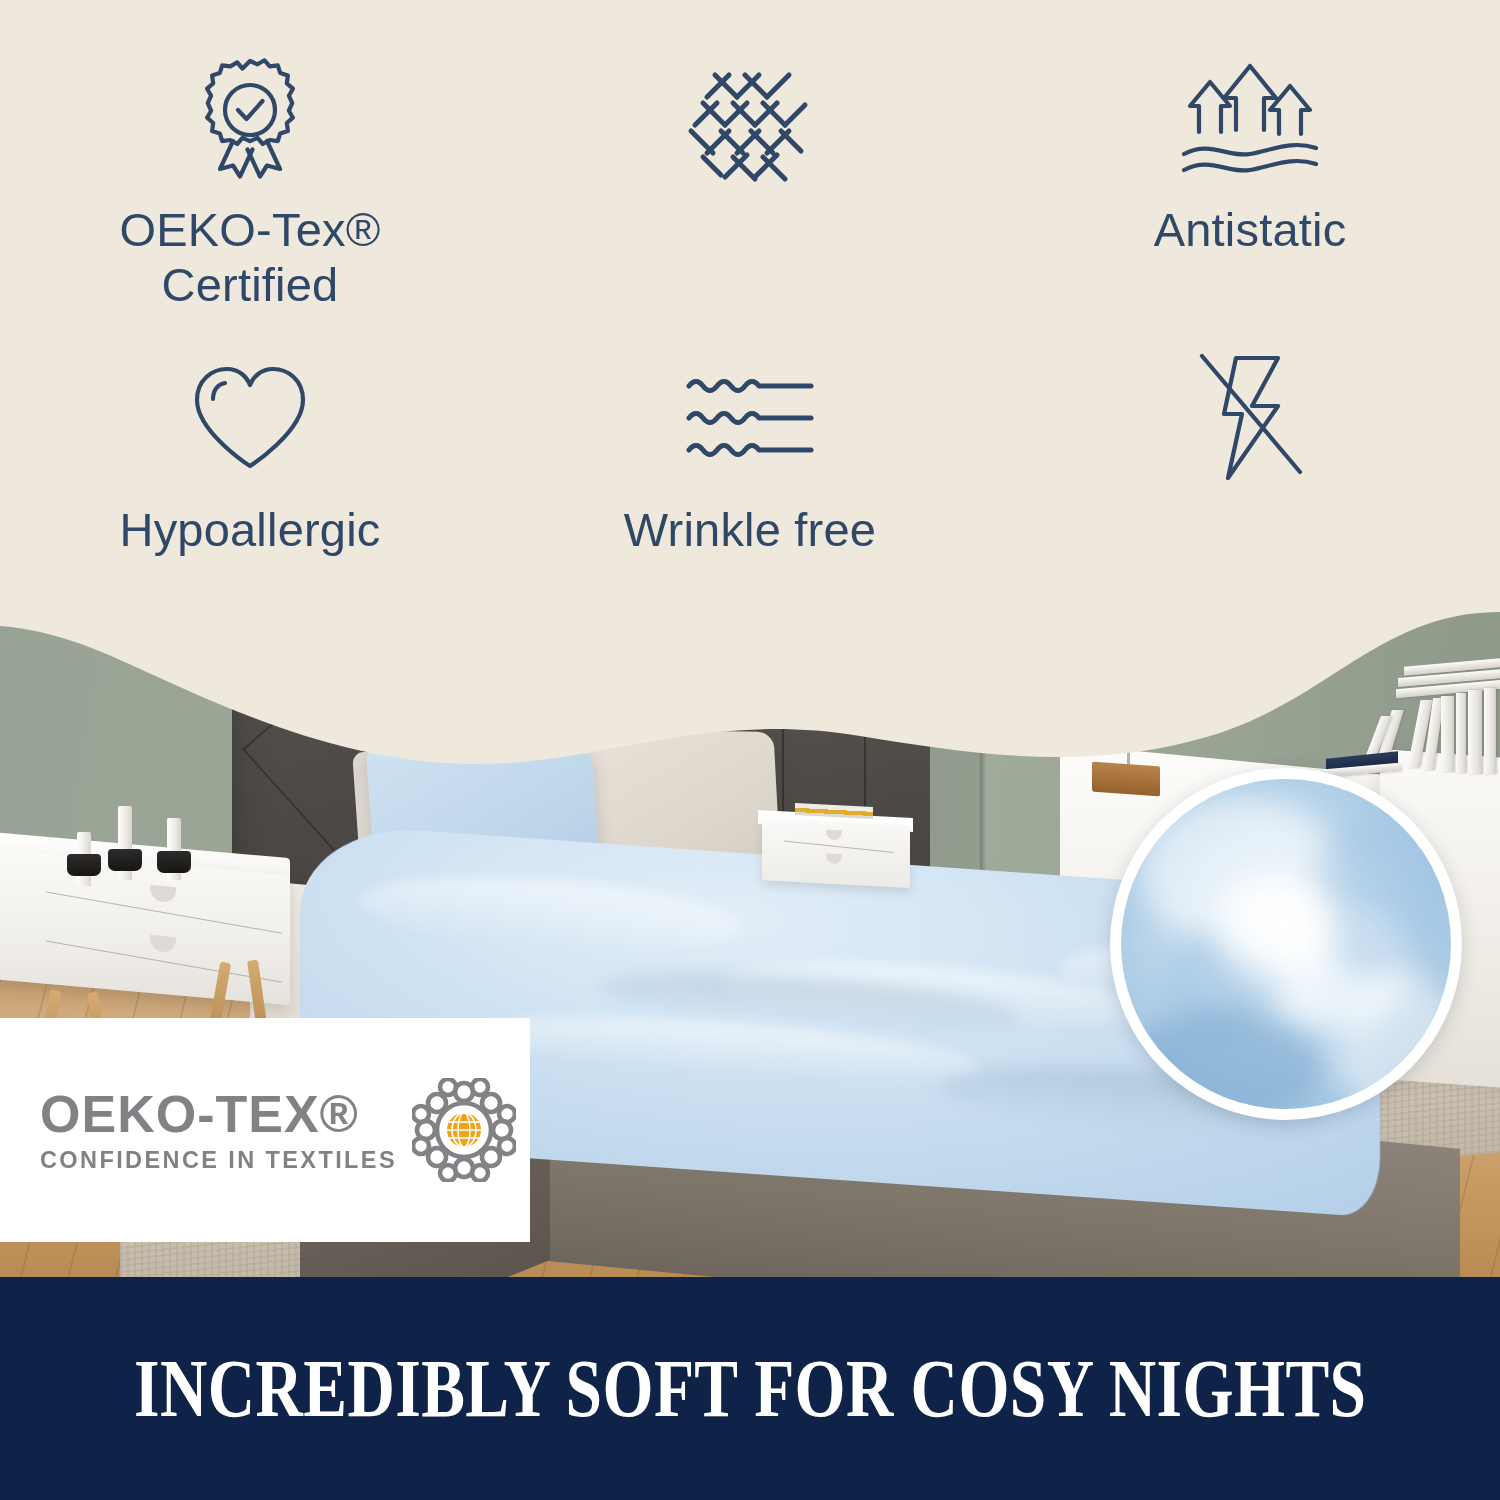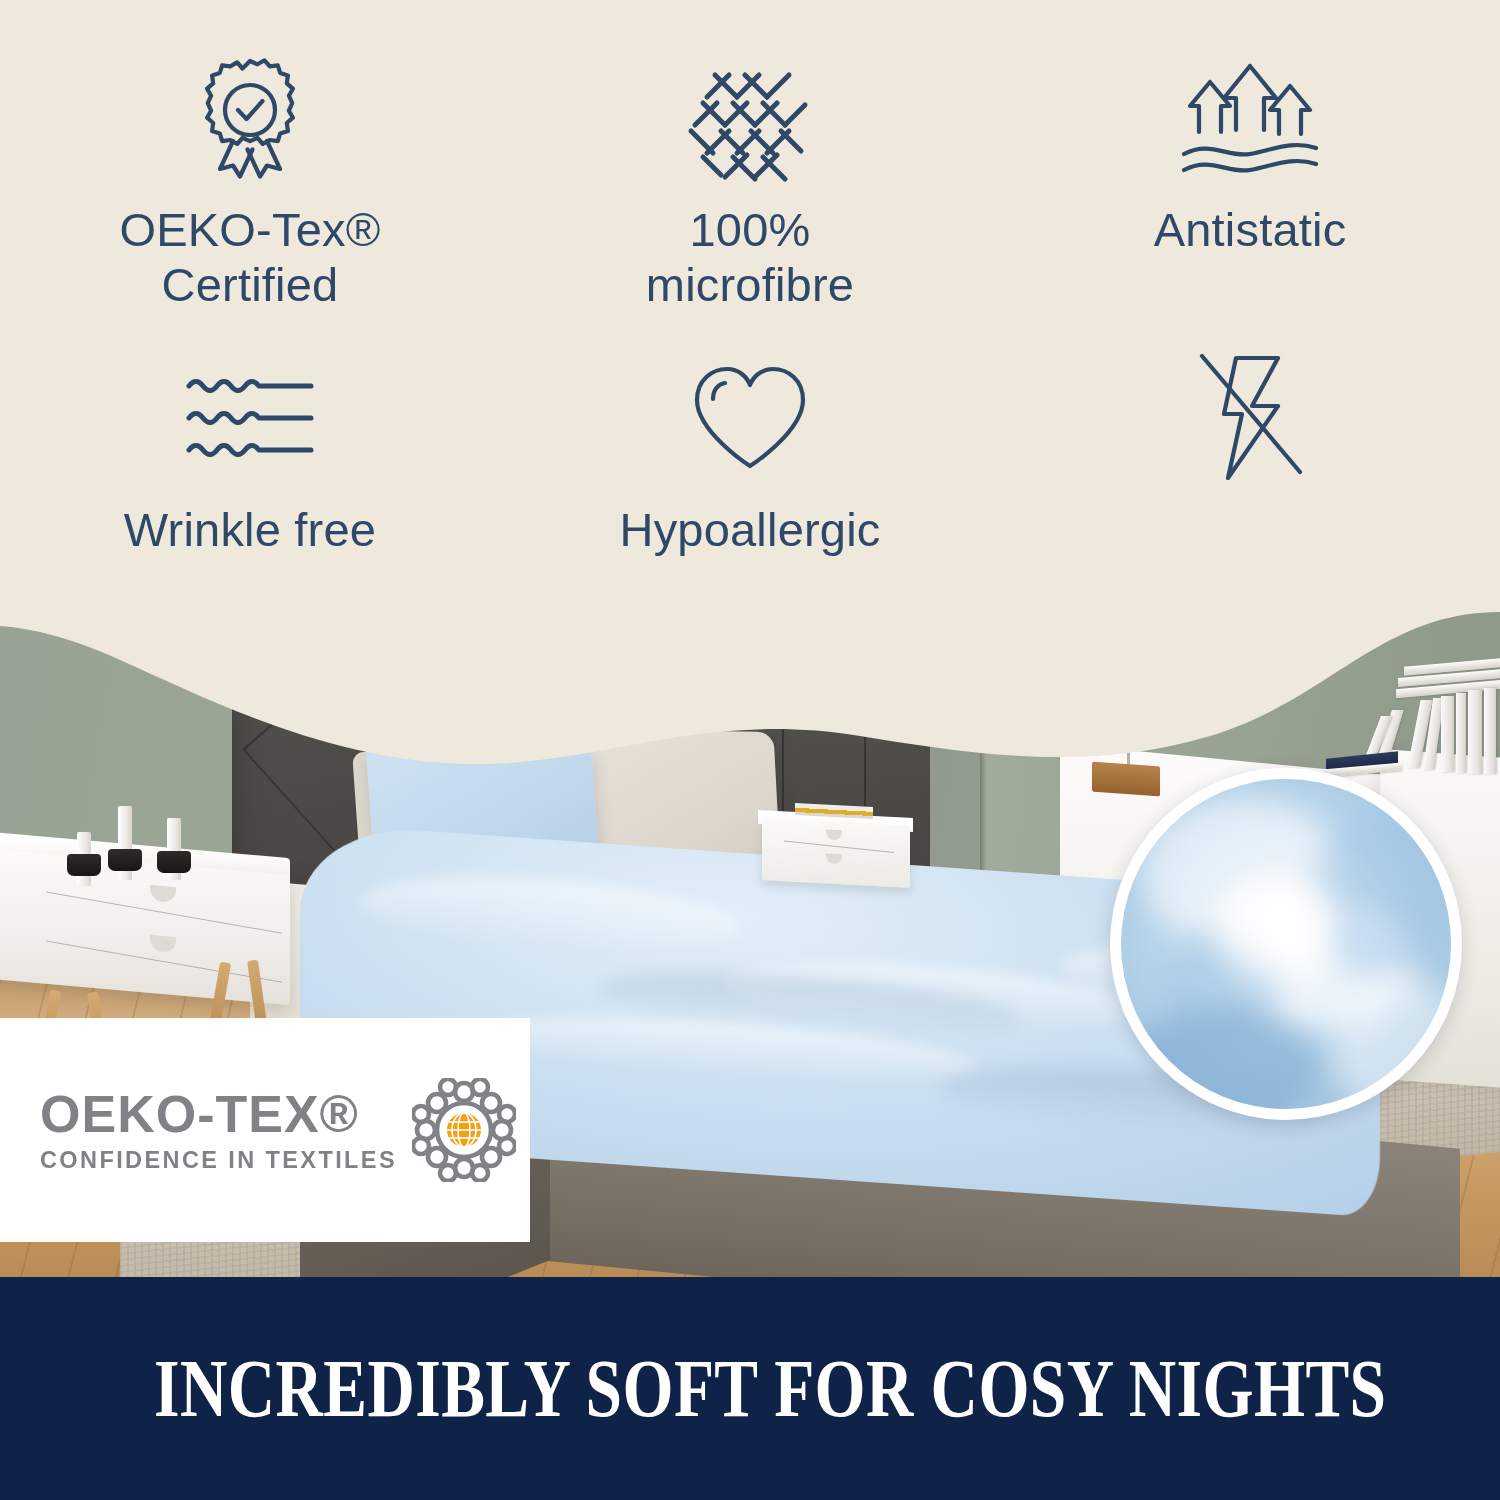--- a/index.html
+++ b/index.html
@@ -360,21 +360,21 @@
   .sw-swirl {
     position: absolute;
     border-radius: 50%;
     filter: blur(14px);
   }
 
   
   #banner {
     position: absolute; left: 0; top: 1277px; width: 1500px; height: 223px;
     background: #0F2349;
-    display: flex; align-items: center; justify-content: flex-start;
+    display: flex; align-items: center; justify-content: center;
     z-index: 8;
   }
   #banner-text {
     color: #ffffff;
     font-family: "Liberation Serif", "DejaVu Serif", serif;
     font-size: 82px;
     font-weight: bold;
     letter-spacing: .5px;
     transform: scaleX(.80);
     transform-origin: center;
@@ -528,56 +528,54 @@
             <line x1="6" y1="78" x2="28" y2="100"></line>
             <line x1="36" y1="78" x2="58" y2="100"></line>
             <line x1="66" y1="78" x2="88" y2="100"></line>
             <line x1="96" y1="78" x2="116" y2="98"></line>
             <line x1="48" y1="104" x2="70" y2="126"></line>
             <line x1="78" y1="104" x2="100" y2="126"></line>
             <line x1="18" y1="104" x2="36" y2="122"></line>
           </g>
         </svg>
       </div>
-      <div class="fl">100%
-microfibre</div>
     </div>
 
     <div class="feature row1">
       <div class="ic">
         <svg width="140" height="120" viewBox="0 0 140 120" fill="none" stroke="#2F4868" stroke-width="4.2" stroke-linecap="round" stroke-linejoin="round">
           <path d="M70 8 L96 40 L84 40 L84 72 M70 8 L44 40 L56 40 L56 72"></path>
           <path d="M30 24 L50 48 L41 48 L41 74 M30 24 L10 48 L19 48 L19 74"></path>
           <path d="M110 28 L130 52 L121 52 L121 76 M110 28 L90 52 L99 52 L99 76"></path>
           <path d="M4 96 C30 82 48 100 70 96 C92 92 112 82 136 90"></path>
           <path d="M4 112 C30 98 48 116 70 112 C92 108 112 98 136 106"></path>
         </svg>
       </div>
       <div class="fl">Antistatic</div>
     </div>
 
     <div class="feature row2">
       <div class="ic">
+        <svg width="122" height="112" viewBox="0 0 122 112" fill="none" stroke="#2F4868" stroke-width="4.2" stroke-linecap="round" stroke-linejoin="round">
+          <path d="M61 104 C61 104 8 70 8 38 C8 18 23 7 38 7 C50 7 58 15 61 23 C64 15 72 7 84 7 C99 7 114 18 114 38 C114 70 61 104 61 104 Z"></path>
+          <path d="M24 37 C24 27 30 22 36 21"></path>
+        </svg>
+      </div>
+      <div class="fl">Hypoallergic</div>
+    </div>
+
+    <div class="feature row2">
+      <div class="ic">
         <svg width="130" height="88" viewBox="0 0 130 88" fill="none" stroke="#2F4868" stroke-width="5" stroke-linecap="round" stroke-linejoin="round">
           <path d="M4 12 q7-9 14 0 t14 0 t14 0 t14 0 t14 0 H126"></path>
           <path d="M4 44 q7-9 14 0 t14 0 t14 0 t14 0 t14 0 H126"></path>
           <path d="M4 76 q7-9 14 0 t14 0 t14 0 t14 0 t14 0 H126"></path>
         </svg>
       </div>
       <div class="fl">Wrinkle free</div>
-    </div>
-
-    <div class="feature row2">
-      <div class="ic">
-        <svg width="122" height="112" viewBox="0 0 122 112" fill="none" stroke="#2F4868" stroke-width="4.2" stroke-linecap="round" stroke-linejoin="round">
-          <path d="M61 104 C61 104 8 70 8 38 C8 18 23 7 38 7 C50 7 58 15 61 23 C64 15 72 7 84 7 C99 7 114 18 114 38 C114 70 61 104 61 104 Z"></path>
-          <path d="M24 37 C24 27 30 22 36 21"></path>
-        </svg>
-      </div>
-      <div class="fl">Hypoallergic</div>
     </div>
 
     <div class="feature row2">
       <div class="ic">
         <svg width="116" height="132" viewBox="0 0 116 132" fill="none" stroke="#2F4868" stroke-width="4.2" stroke-linecap="round" stroke-linejoin="round">
           <path d="M86 6 H44 L32 62 H50 L36 126 L86 54 H60 Z"></path>
           <line x1="10" y1="4" x2="108" y2="120"></line>
         </svg>
       </div>
     </div>

